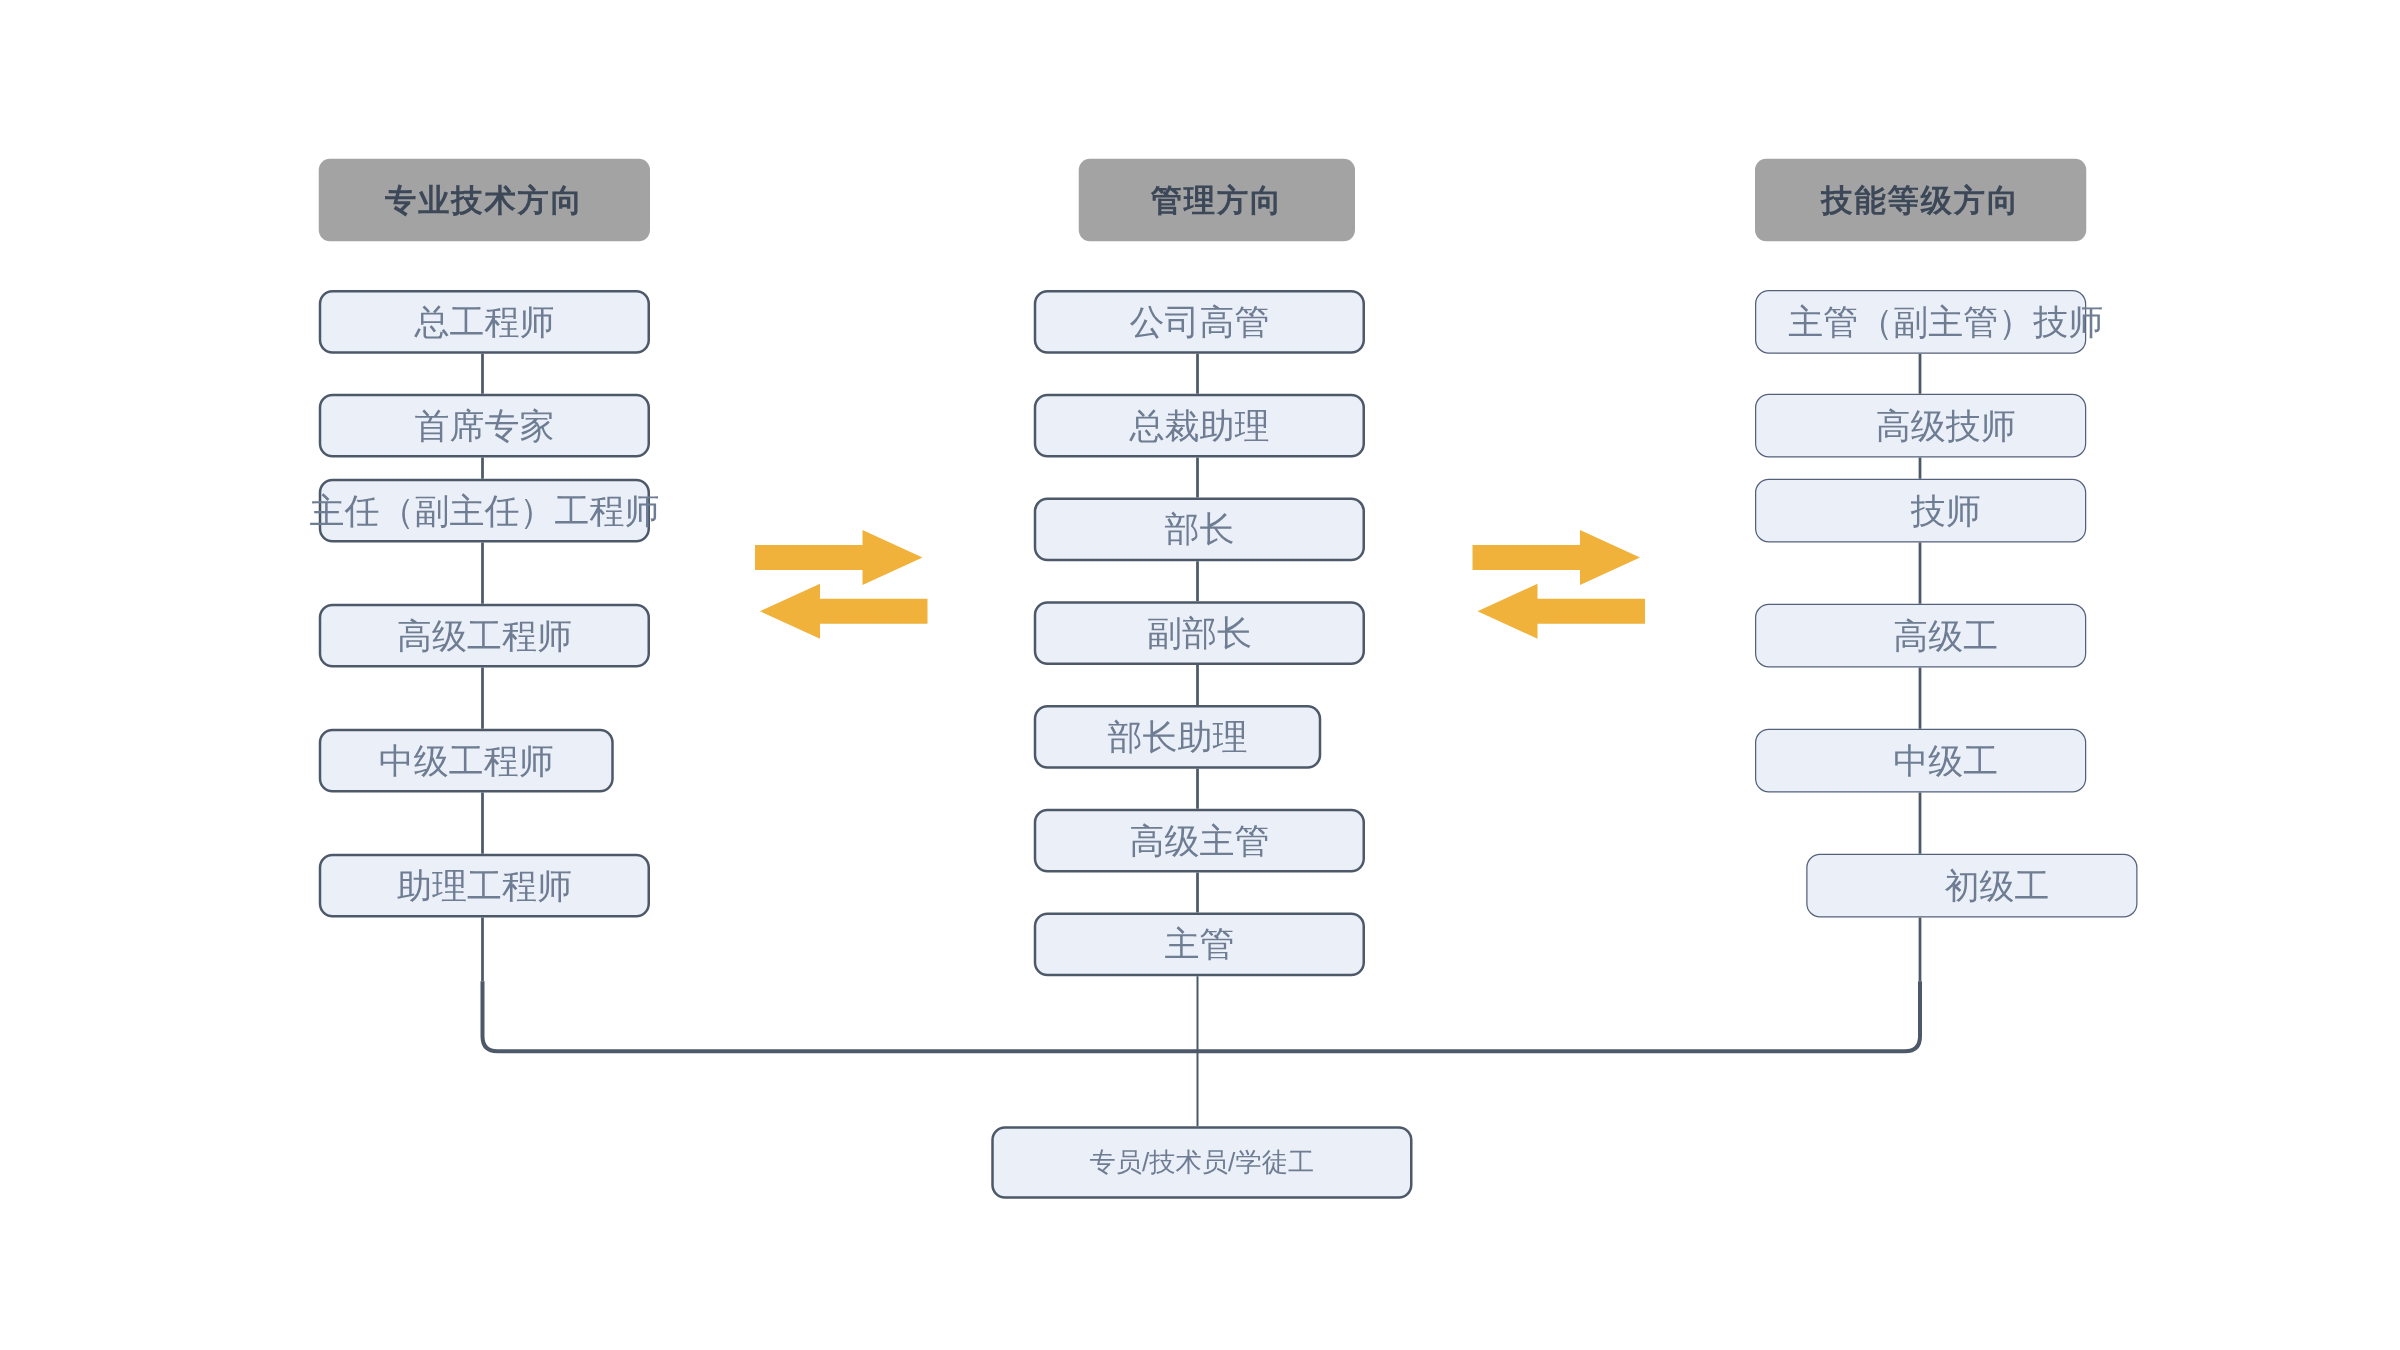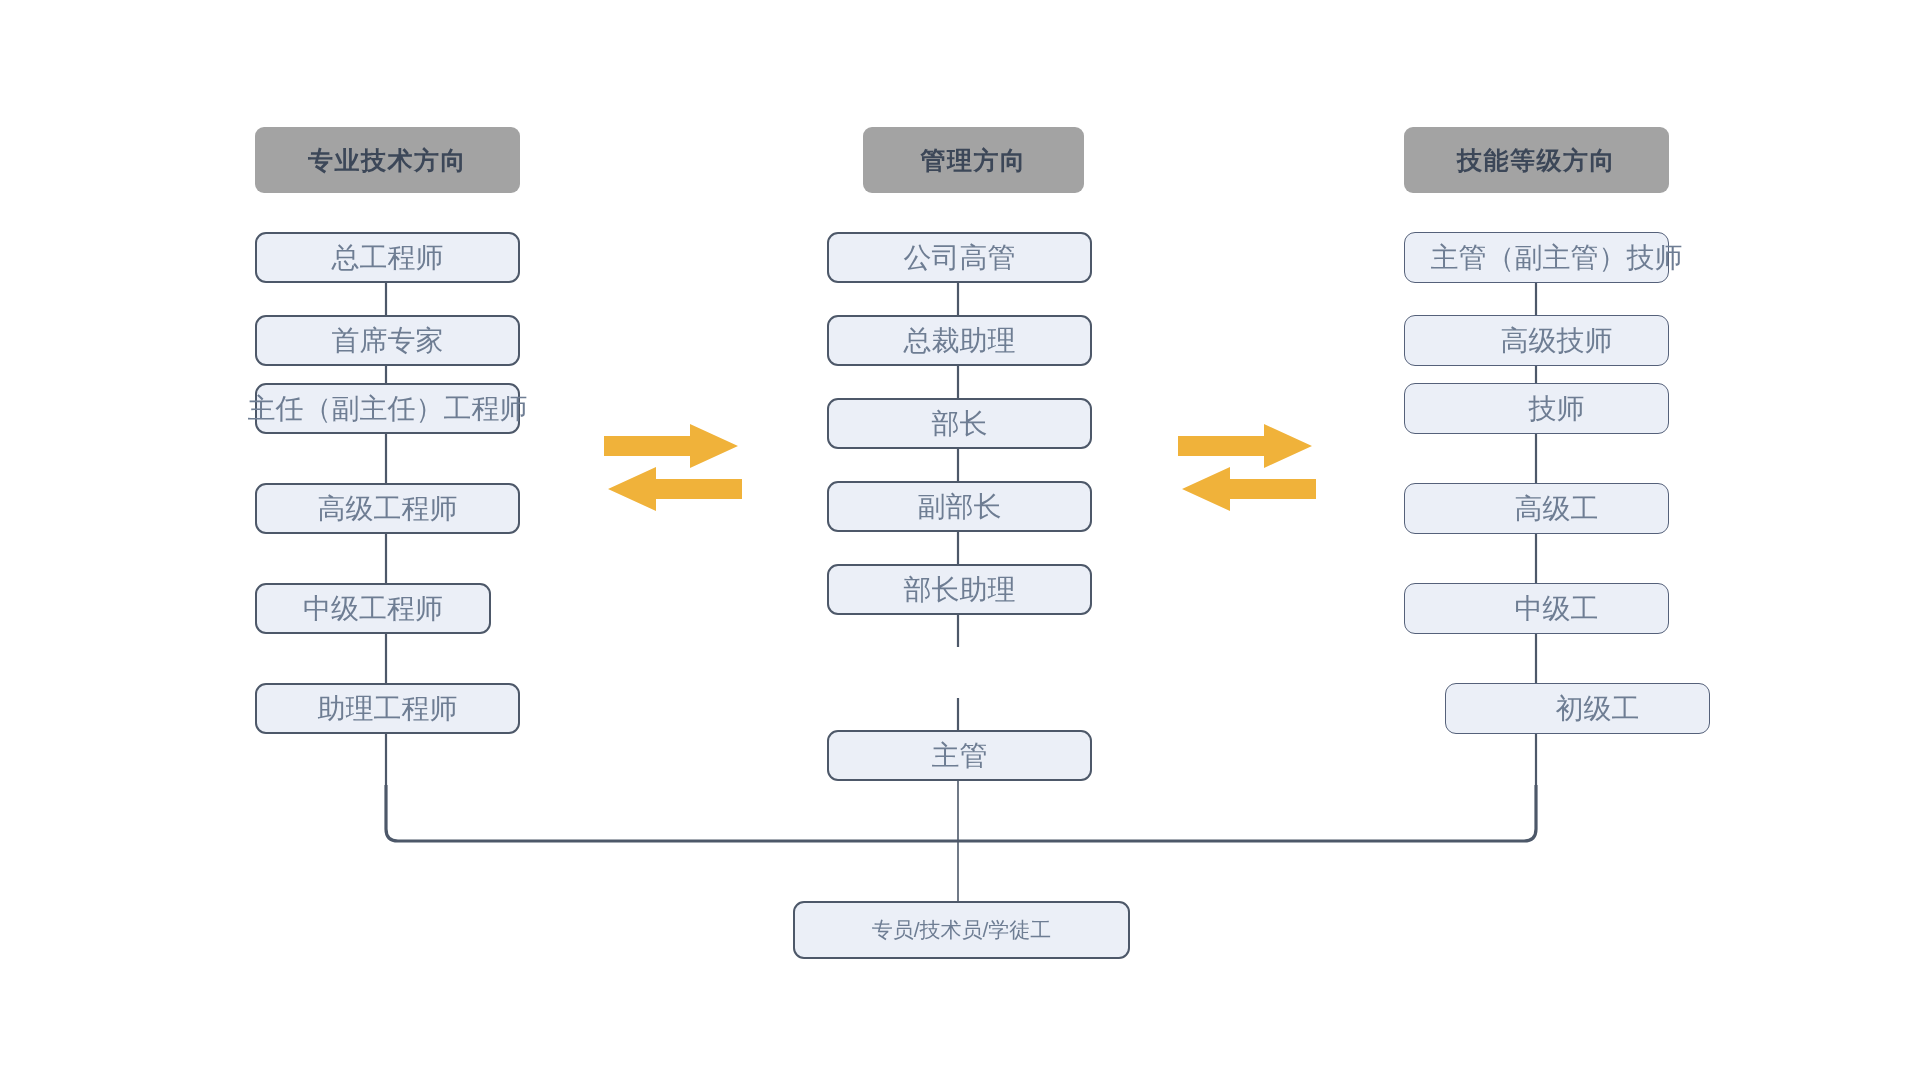--- a/index.html
+++ b/index.html
@@ -118,22 +118,25 @@
   </div>
   <div class="node" style="left:827px;top:315px;width:265px;">
     <span>总裁助理</span>
   </div>
   <div class="node" style="left:827px;top:398px;width:265px;">
     <span>部长</span>
   </div>
   <div class="node" style="left:827px;top:481px;width:265px;">
     <span>副部长</span>
   </div>
-  <div class="node" style="left:827px;top:564px;width:265px;">
+  <div class="node" style="left:827px;top:564px;width:230px;">
     <span>部长助理</span>
+  </div>
+  <div class="node" style="left:827px;top:647px;width:265px;">
+    <span>高级主管</span>
   </div>
   <div class="node" style="left:827px;top:730px;width:265px;">
     <span>主管</span>
   </div>
 
   <div class="node thin" style="left:1404px;top:232px;width:265px;">
     <span>主管（副主管）技师</span>
   </div>
   <div class="node thin" style="left:1404px;top:315px;width:265px;">
     <span>高级技师</span>

